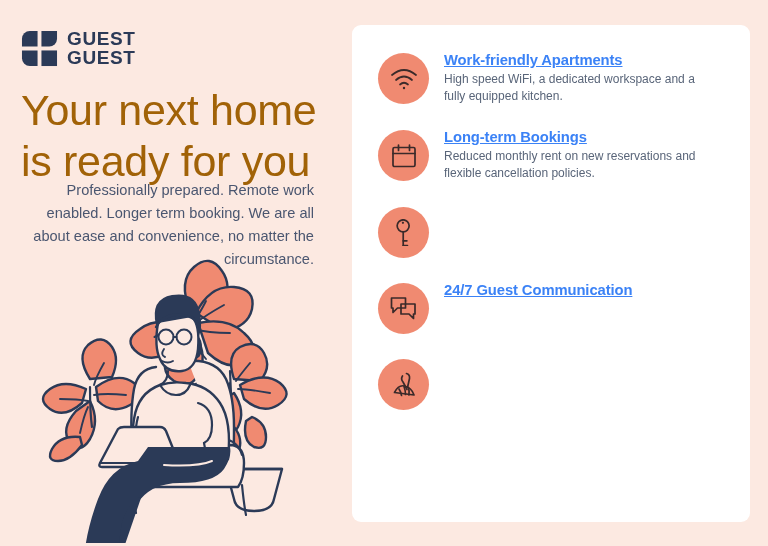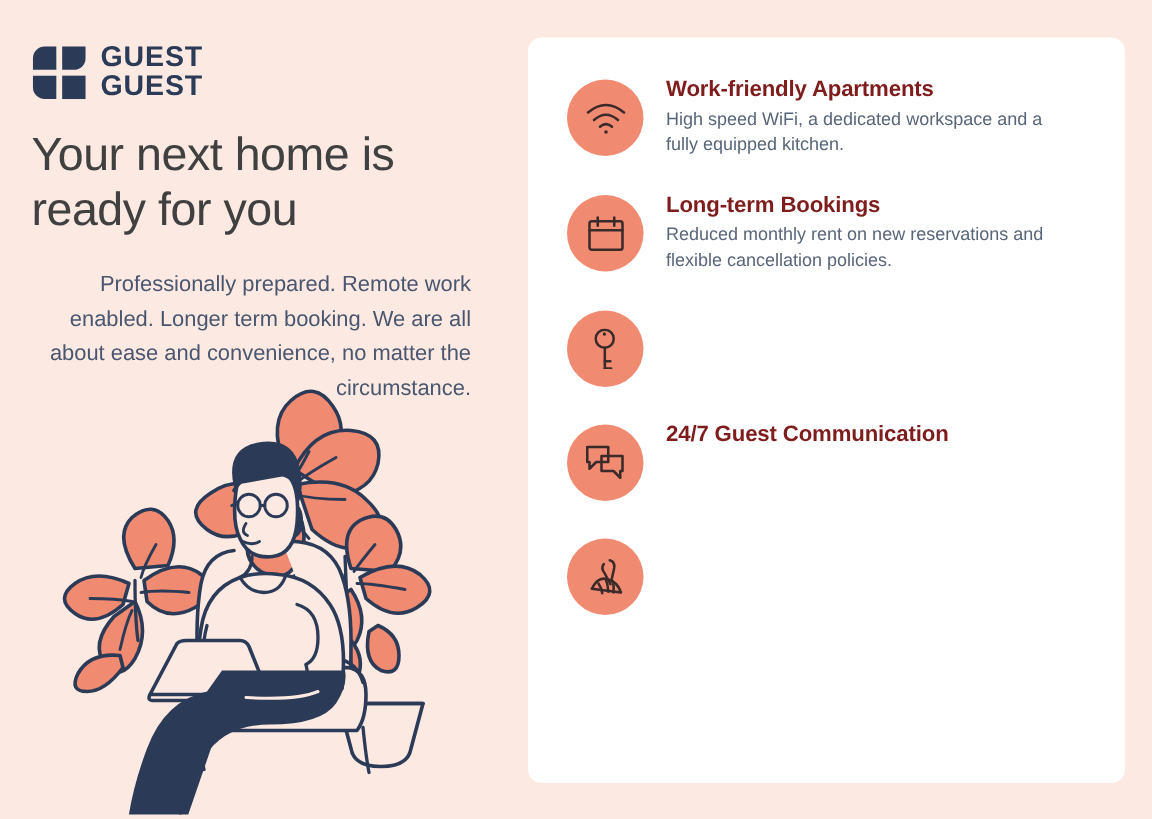--- a/index.html
+++ b/index.html
@@ -53,24 +53,24 @@
     font-weight: bold;
     letter-spacing: 0.6px;
     color: #2b3a57;
   }
   .headline {
     position: absolute;
     left: 21px;
     top: 82px;
     width: 320px;
     margin: 0;
-    font-size: 31px;
+    font-size: 43px;
     line-height: 1.18;
     font-weight: normal;
-    color: #404040;
+    color: #a16207;
     letter-spacing: -0.3px;
   }
   .subcopy {
     position: absolute;
     left: 22px;
     top: 176px;
     width: 292px;
     margin: 0;
     font-size: 14.6px;
     line-height: 1.58;
@@ -124,22 +124,23 @@
   .feature-icon svg {
     display: block;
   }
   .feature-text {
     padding-top: 1px;
   }
   .feature-title {
     margin: 0 0 3px 0;
     font-size: 14.8px;
     font-weight: bold;
-    color: #7f1d1d;
+    color: #3b82f6;
     letter-spacing: -0.1px;
+    text-decoration: underline;
   }
   .feature-desc {
     margin: 0;
     font-size: 12px;
     line-height: 1.42;
     color: #596579;
     max-width: 268px;
   }
 </style>
 </head>

